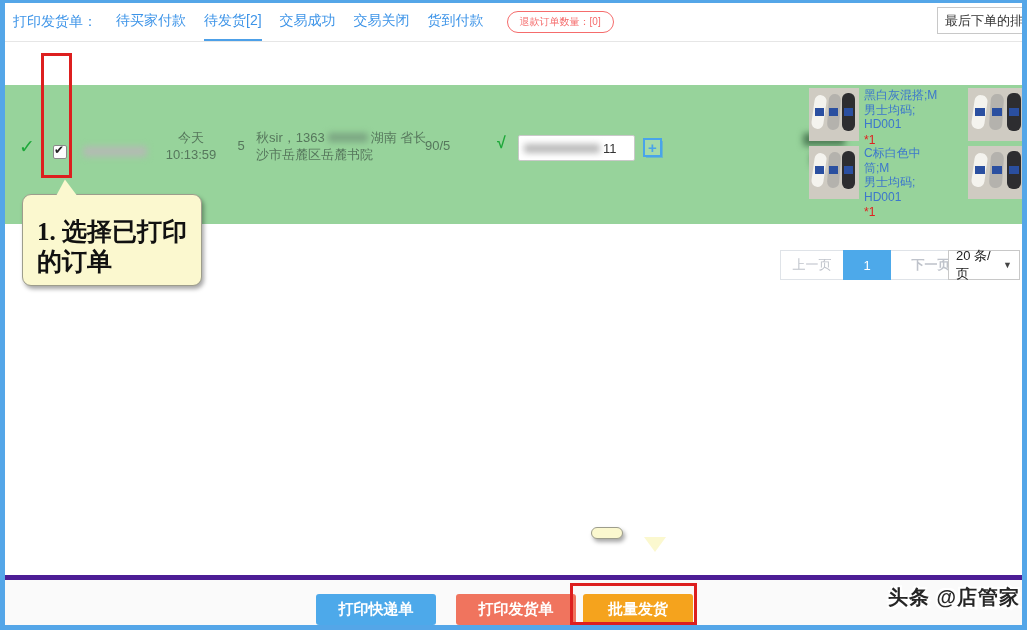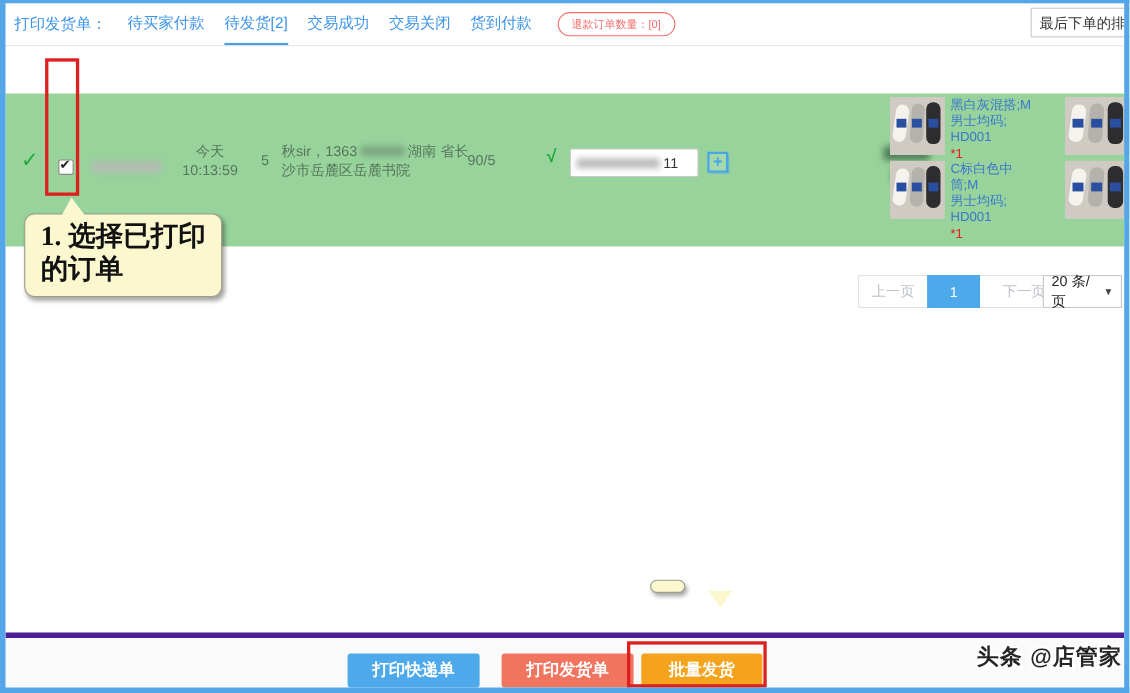--- a/index.html
+++ b/index.html
@@ -61,36 +61,36 @@
   .thumb2 { position:absolute; left:963px; width:59px; height:53px; }
 
   
   .redbox1 { position:absolute; left:41px; top:53px; width:31px; height:125px; border:3px solid #dd1f1f; z-index:20; }
   .redbox2 { position:absolute; left:570px; top:583px; width:127px; height:42px; border:3px solid #dd1f1f; z-index:20; }
 
   
   .callout { position:absolute; background:#fbf8cf; border:1px solid #9d9d8c; border-radius:9px;
              box-shadow:2px 3px 4px rgba(0,0,0,.35); color:#111; z-index:30;
              font-family:"Liberation Serif","DejaVu Serif",serif; font-weight:bold; }
-  .callout1 { left:22px; top:194px; width:180px; padding:6px 12px 8px 14px; font-size:25px; line-height:30px; }
+  .callout1 { left:22px; top:194px; width:180px; padding:22px 12px 8px 14px; font-size:25px; line-height:30px; }
   .callout1 .tail { position:absolute; top:-15px; left:34px; width:0; height:0;
                     border-left:7px solid transparent; border-right:16px solid transparent;
                     border-bottom:17px solid #fbf8cf; transform:rotate(6deg); }
   .callout2 { left:591px; top:527px; padding:4px 16px 6px 14px; font-size:24px; line-height:30px; white-space:nowrap; }
   .callout2 .tail { position:absolute; bottom:-14px; left:52px; width:0; height:0;
                     border-left:11px solid transparent; border-right:11px solid transparent;
                     border-top:15px solid #fbf8cf; }
 
   
   .pager { position:absolute; left:780px; top:250px; display:flex; z-index:5; }
   .page-btn { height:30px; border:1px solid #dfe3e8; background:#fff; color:#bfc3cb; font-size:13px;
               display:flex; align-items:center; justify-content:center; cursor:pointer; }
   .page-prev { width:63px; border-right:none; }
   .page-cur  { width:48px; background:#4da9ea; border-color:#4da9ea; color:#fff; }
-  .page-next { width:81px; border-left:none; }
+  .page-next { width:81px; border-left:none;font-weight:bold; }
   .page-size { position:absolute; left:948px; top:250px; width:72px; height:30px; border:1px solid #c8c8c8;
                background:#fff; font-size:13px; color:#222; display:flex; align-items:center;
                justify-content:space-between; padding:0 7px; cursor:pointer; z-index:5; }
   .page-size .arrow { font-size:9px; color:#444; }
 
   
   .footer { position:absolute; left:5px; right:5px; bottom:5px; height:50px; background:#fafafa;
             border-top:5px solid #4c1d95; }
   .fbtn { position:absolute; top:14px; height:31px; border:none; border-radius:3px; color:#fff;
           font-size:15px; font-weight:bold; font-family:inherit; cursor:pointer;

